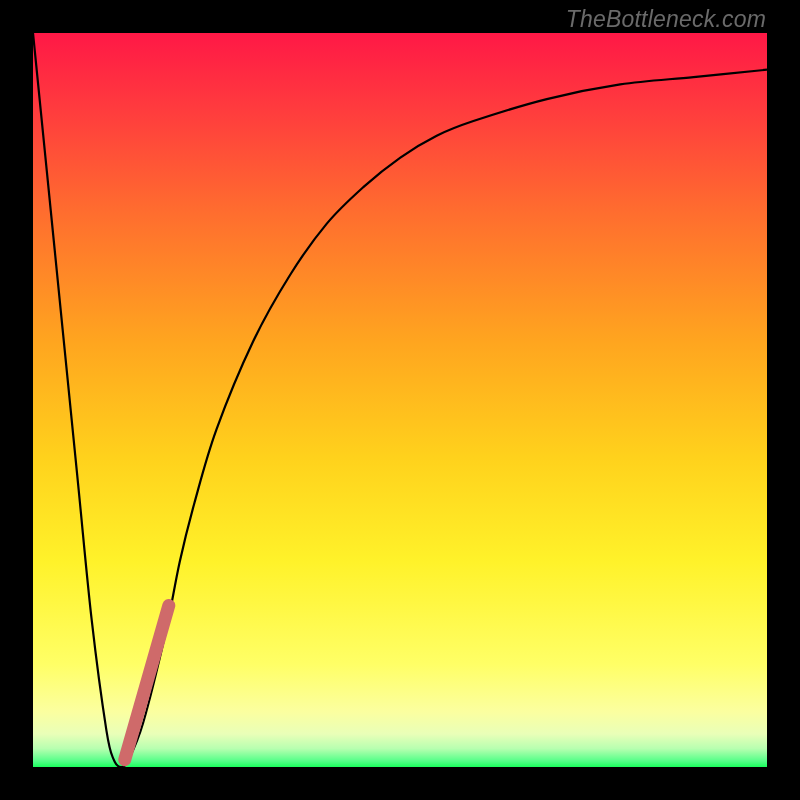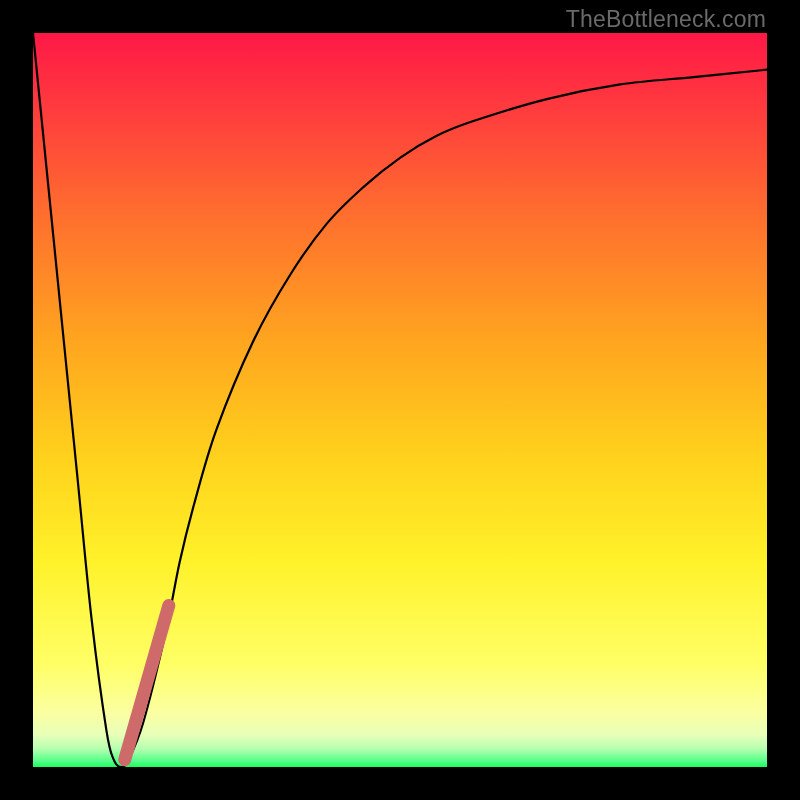--- a/index.html
+++ b/index.html
@@ -9,20 +9,21 @@
     height: 800px;
     overflow: hidden;
     background: #000;
     font-family: Arial, Helvetica, sans-serif;
   }
   .frame {
     position: relative;
     width: 800px;
     height: 668px;
     background: #000;
+    font-style: italic;
   }
   .plot-area {
     position: absolute;
     left: 33px;
     top: 33px;
     width: 734px;
     height: 734px;
     overflow: hidden;
   }
   .gradient-bg {

